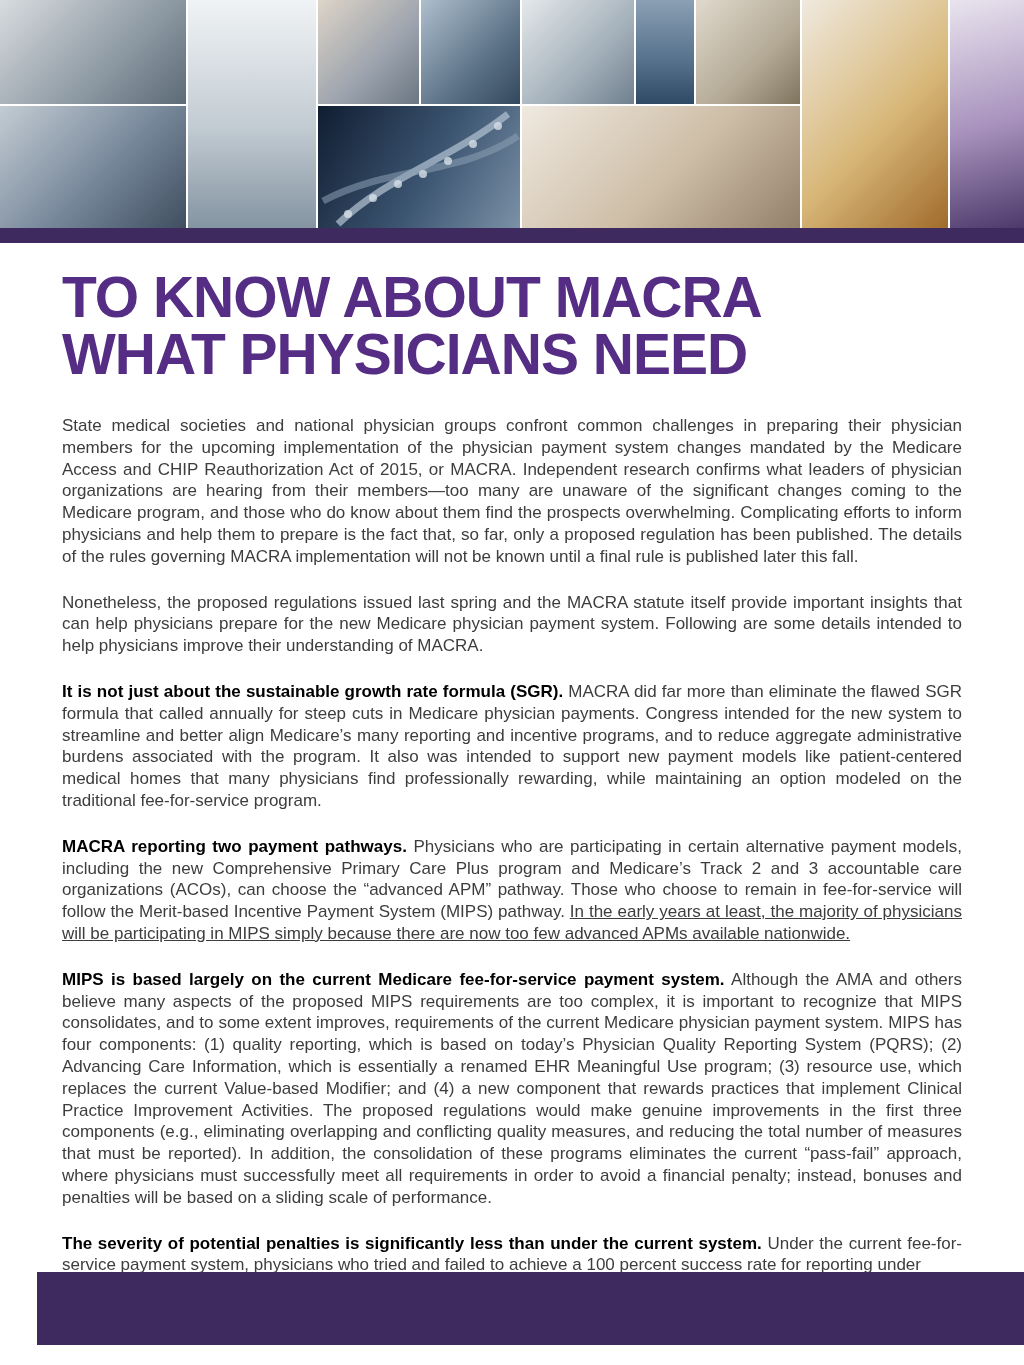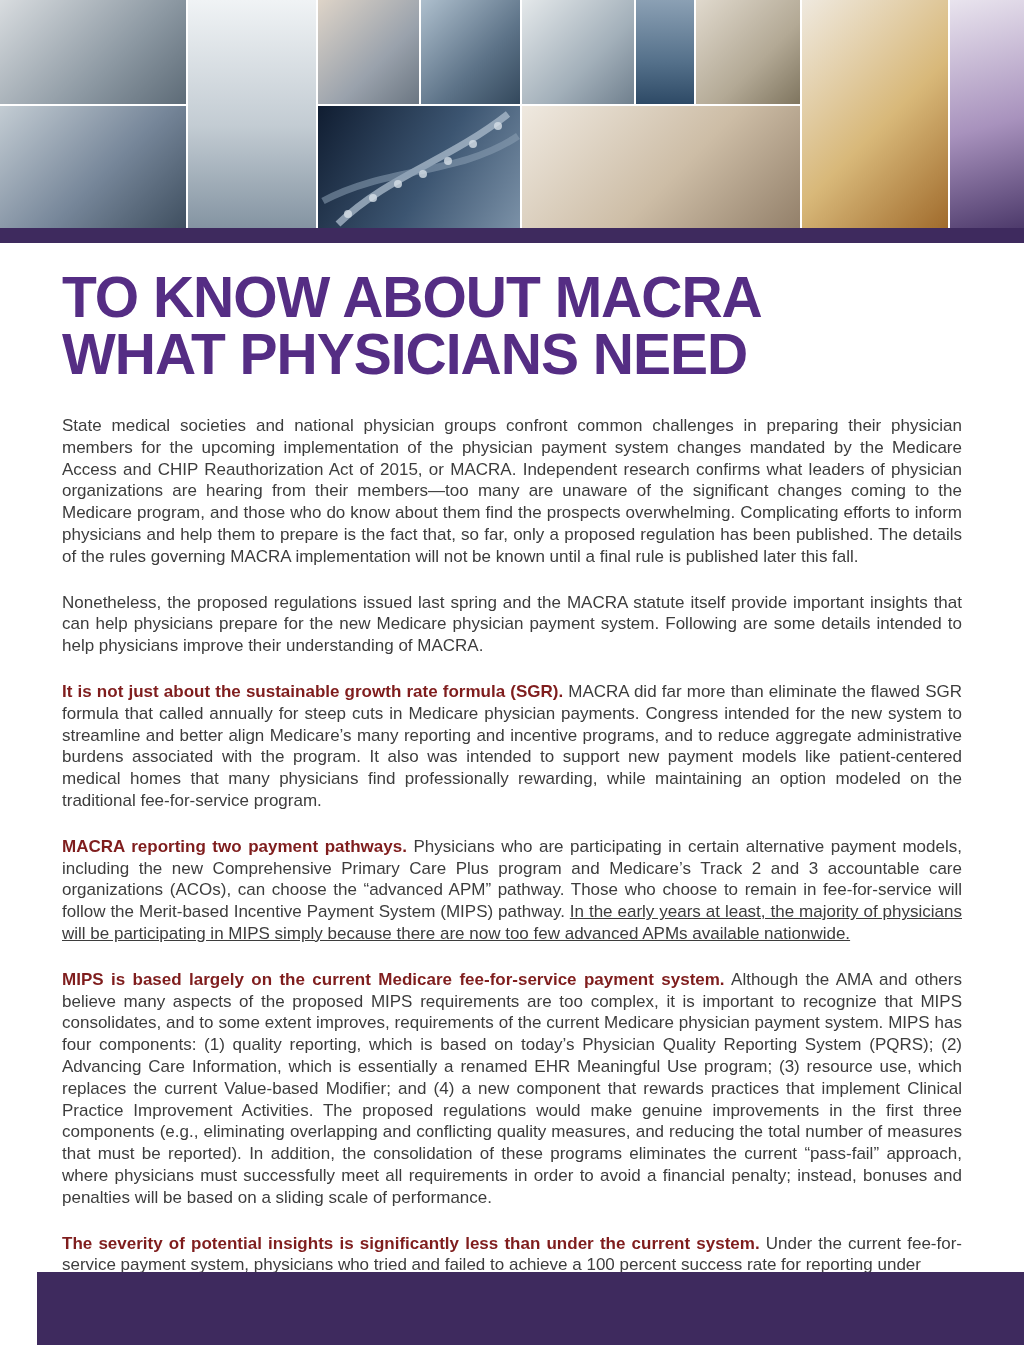--- a/index.html
+++ b/index.html
@@ -42,21 +42,21 @@
     letter-spacing:-1px;
   }
   h1.page-title span { display:block; }
   .content p {
     margin:0 0 24px 0;
     font-size:17px;
     line-height:21.8px;
     text-align:justify;
     color:#3d3d3d;
   }
-  .lead { color:#7f1d1d; font-weight:bold; }
+  .lead { color:#000000; font-weight:bold; }
   .underlined { text-decoration:underline; }
 
   
   .footer-bar {
     position:absolute;
     left:37px; right:0; bottom:20px;
     height:73px;
     background:#3e2a5e;
   }
 </style>
@@ -119,19 +119,19 @@
     <span>Physicians who are participating in certain alternative payment models, including the new Comprehensive Primary Care Plus program and Medicare’s Track 2 and 3 accountable care organizations (ACOs), can choose the “advanced APM” pathway.  Those who choose to remain in fee-for-service will follow the Merit-based Incentive Payment System (MIPS) pathway.</span>
     <span class="underlined">In the early years at least, the majority of physicians will be participating in MIPS simply because there are now too few advanced APMs available nationwide.</span>
   </p>
 
   <p>
     <span class="lead">MIPS is based largely on the current Medicare fee-for-service payment system.</span>
     <span>Although the AMA and others believe many aspects of the proposed MIPS requirements are too complex, it is important to recognize that MIPS consolidates, and to some extent improves, requirements of the current Medicare physician payment system.  MIPS has four components:  (1) quality reporting, which is based on today’s Physician Quality Reporting System (PQRS); (2) Advancing Care Information, which is essentially a renamed EHR Meaningful Use program; (3) resource use, which replaces the current Value-based Modifier; and (4) a new component that rewards practices that implement Clinical Practice Improvement Activities.  The proposed regulations would make genuine improvements in the first three components (e.g., eliminating overlapping and conflicting quality measures, and reducing the total number of measures that must be reported).  In addition, the consolidation of these programs eliminates the current “pass-fail” approach, where physicians must successfully meet all requirements in order to avoid a financial penalty; instead, bonuses and penalties will be based on a sliding scale of performance.</span>
   </p>
 
   <p>
-    <span class="lead">The severity of potential insights is significantly less than under the current system.</span>
+    <span class="lead">The severity of potential penalties is significantly less than under the current system.</span>
     <span>Under the current fee-for-service payment system, physicians who tried and failed to achieve a 100 percent success rate for reporting under</span>
   </p>
 
 </div>
 
 <div class="footer-bar"></div>
 
 </body></html>

